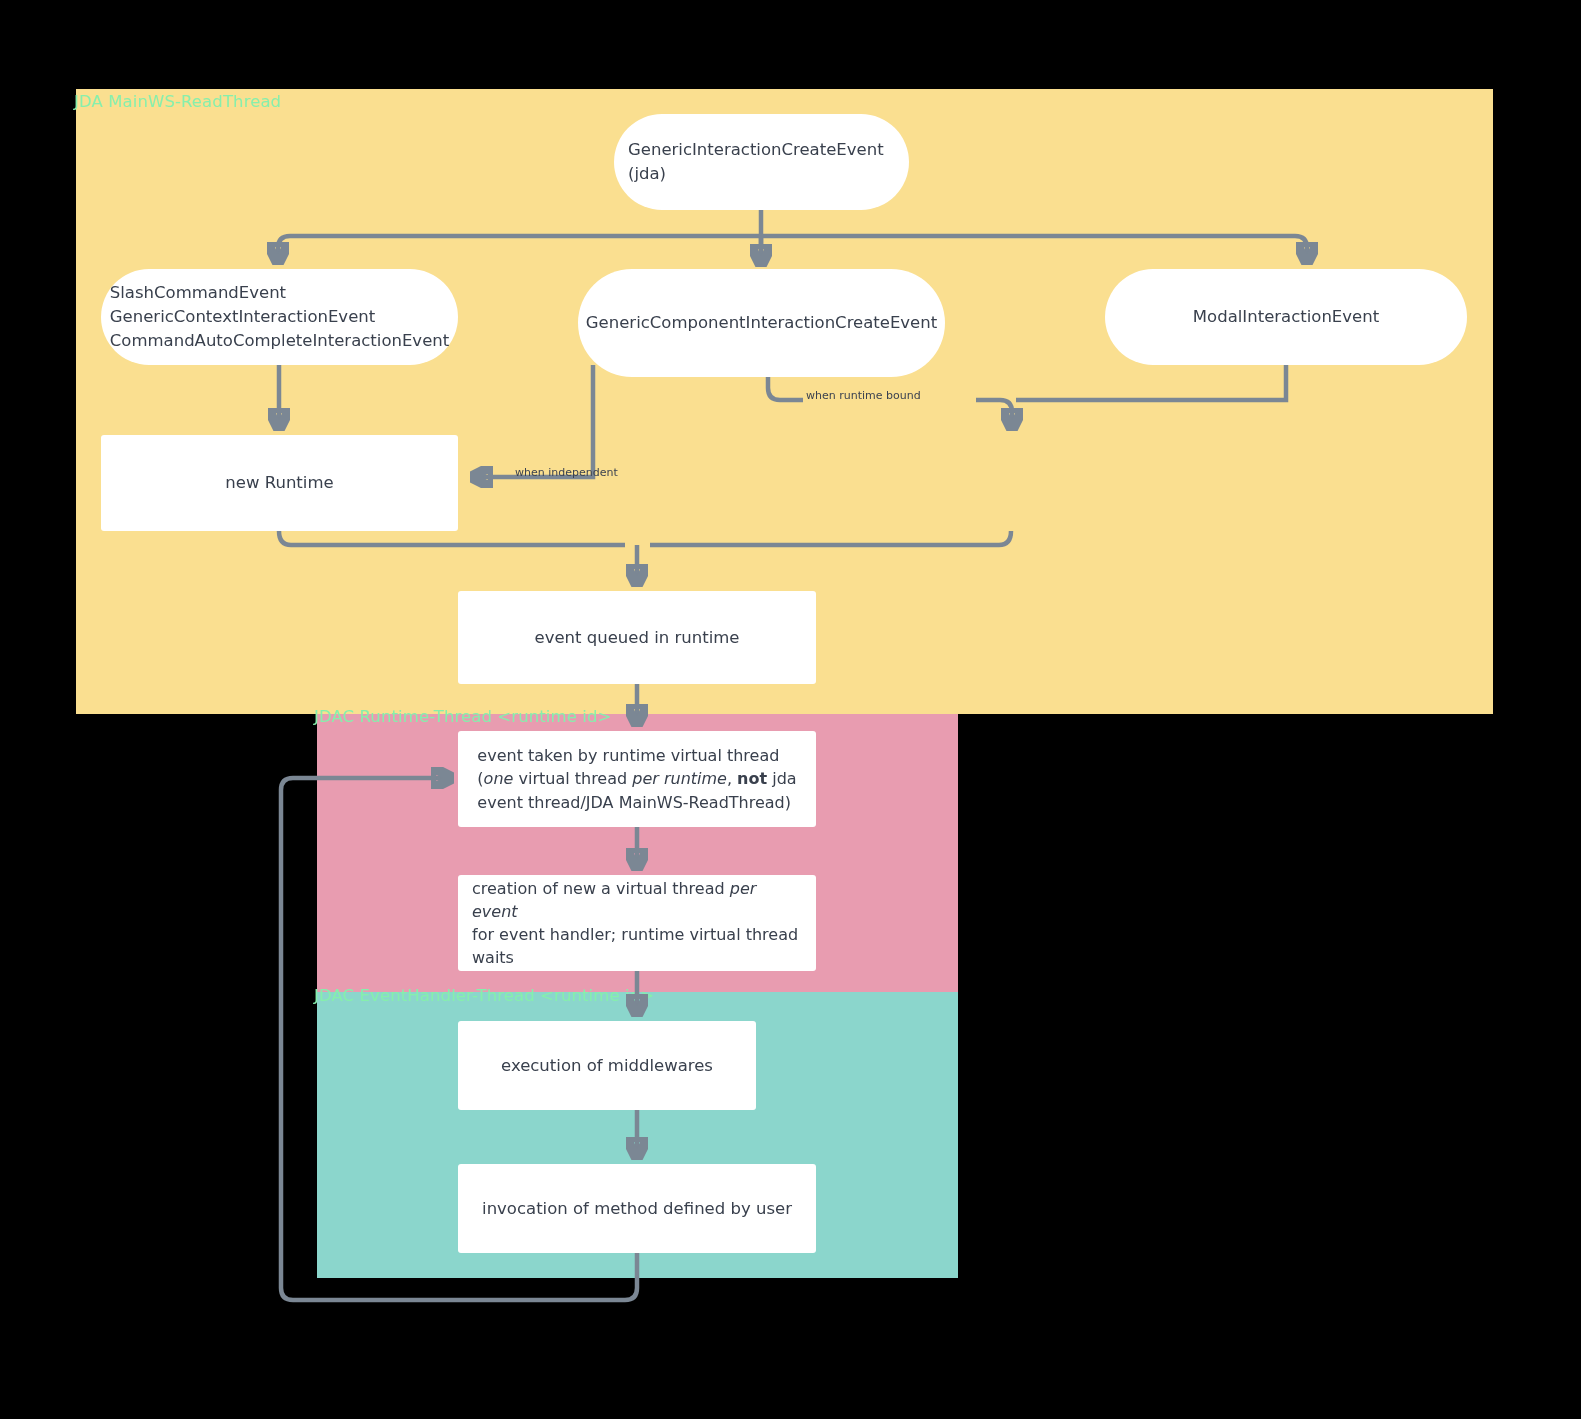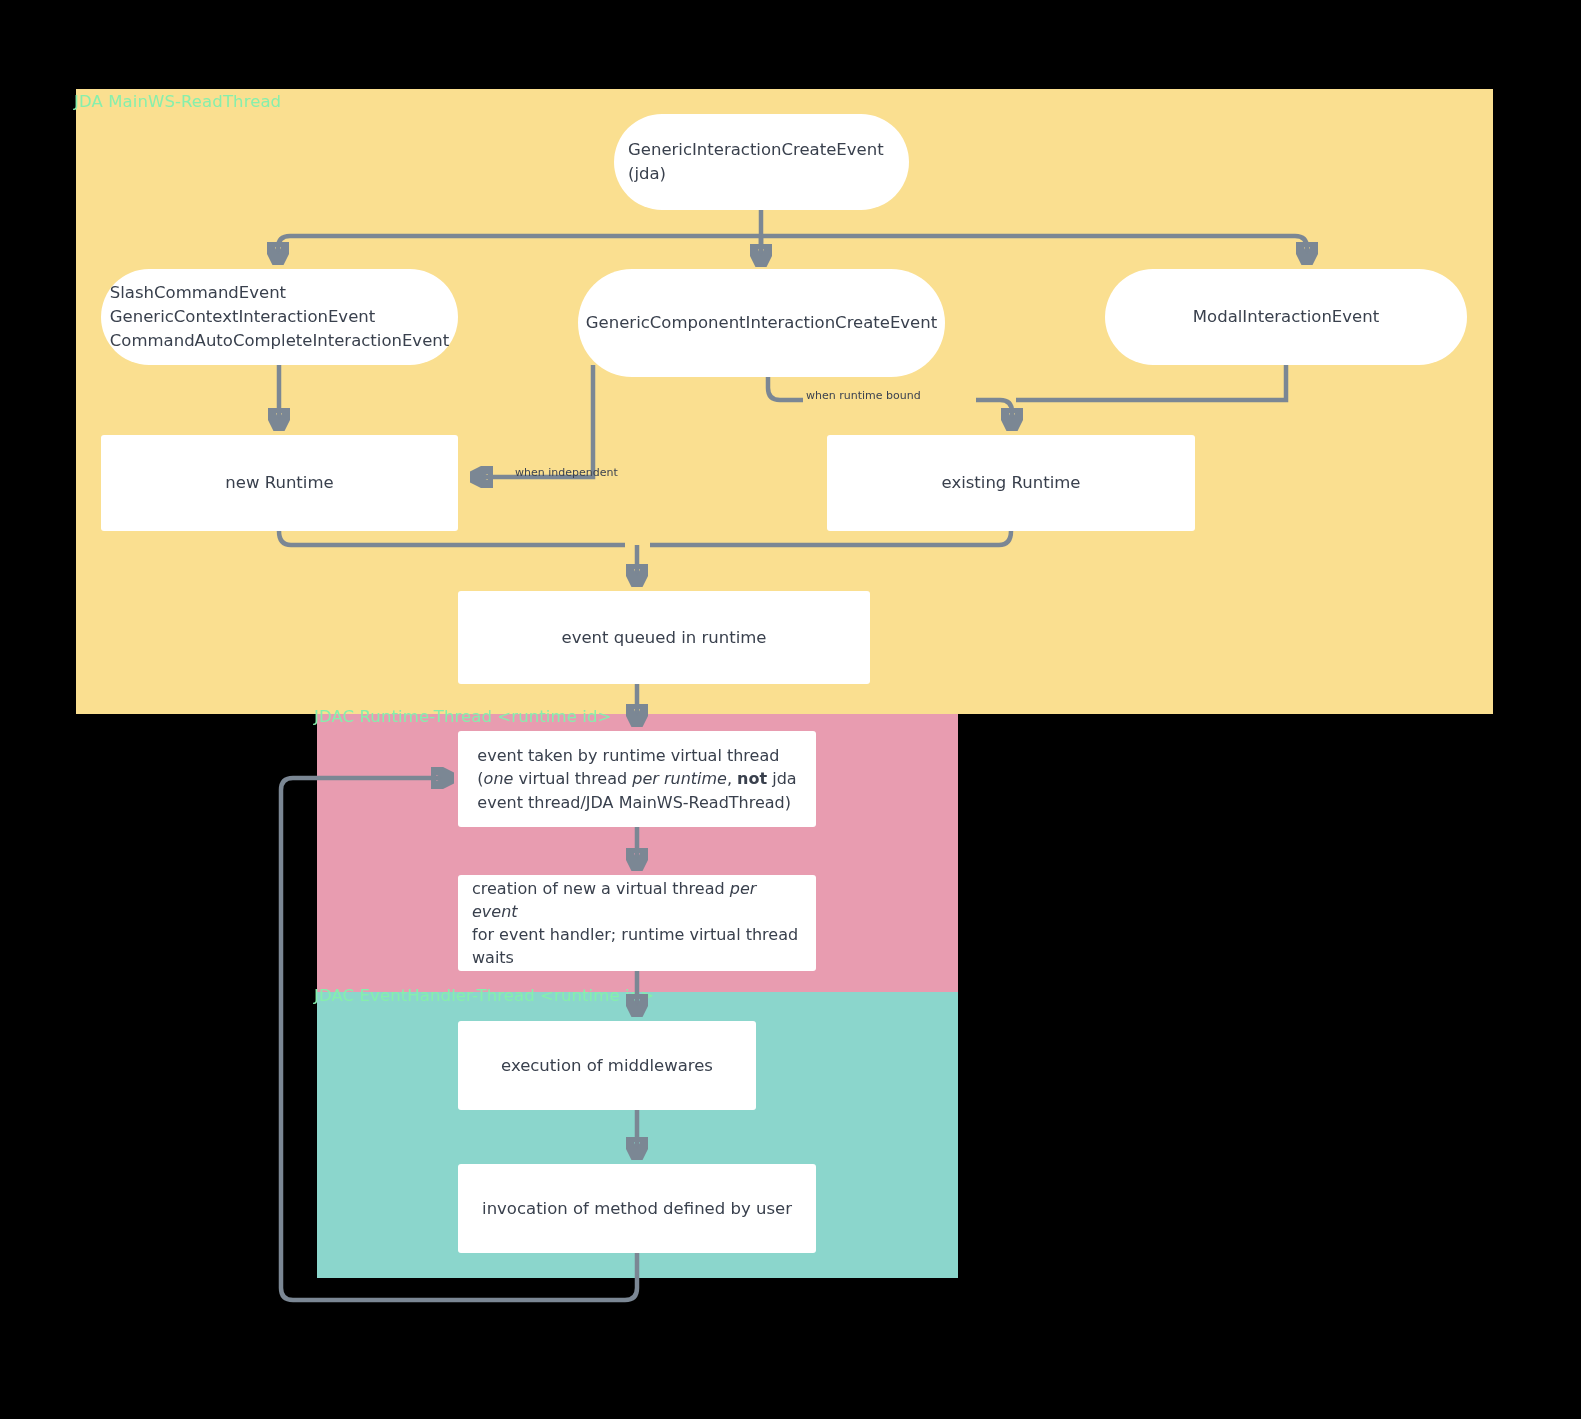--- a/index.html
+++ b/index.html
@@ -57,21 +57,21 @@
   .node i  { font-style: italic; }
   .node b  { font-weight: bold; margin-top: 34px; }
 
   
   #n-generic-interaction { left: 614px;  top: 114px; width: 295px; height: 96px; }
   #n-slash               { left: 101px;  top: 269px; width: 357px; height: 96px; }
   #n-component           { left: 578px;  top: 269px; width: 367px; height: 108px; }
   #n-modal               { left: 1105px; top: 269px; width: 362px; height: 96px; }
   #n-new-runtime         { left: 101px;  top: 435px; width: 357px; height: 96px; }
   #n-existing-runtime    { left: 827px;  top: 435px; width: 368px; height: 96px; }
-  #n-queued              { left: 458px;  top: 591px; width: 412px; height: 93px; }
+  #n-queued              { left: 458px;  top: 591px; width: 358px; height: 93px; }
 
   
   #n-taken   { left: 458px; top: 731px; width: 358px; height: 96px; font-size: 16px; }
   #n-creation{ left: 458px; top: 875px; width: 358px; height: 96px; font-size: 16px; }
 
   
   #n-middlewares { left: 458px; top: 1021px; width: 298px; height: 89px; }
   #n-invocation  { left: 458px; top: 1164px; width: 358px; height: 89px; }
 
   
@@ -153,21 +153,20 @@
       <span>CommandAutoCompleteInteractionEvent</span>
     </span>
   </div>
 
   <div class="node rounded" id="n-component">GenericComponentInteractionCreateEvent</div>
 
   <div class="node rounded" id="n-modal">ModalInteractionEvent</div>
 
   <div class="node rect" id="n-new-runtime">new Runtime</div>
 
-  <div class="node rect" id="n-existing-runtime">existing Runtime</div>
 
   <div class="node rect" id="n-queued">event queued in runtime</div>
 
   <div class="node rect" id="n-taken">
     <span>
       <span>event taken by runtime virtual thread</span><br>
       <span>(</span><i>one</i><span> virtual thread </span><i>per runtime</i><span>, </span><b>not</b><span> jda</span><br>
       <span>event thread/JDA MainWS-ReadThread)</span>
     </span>
   </div>

